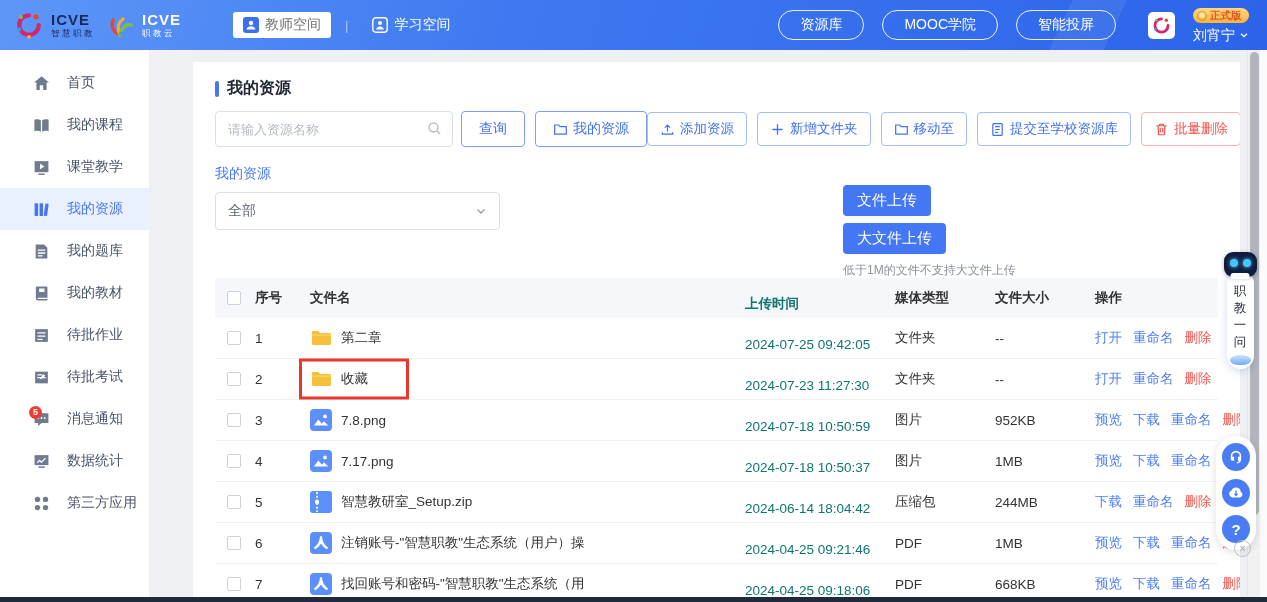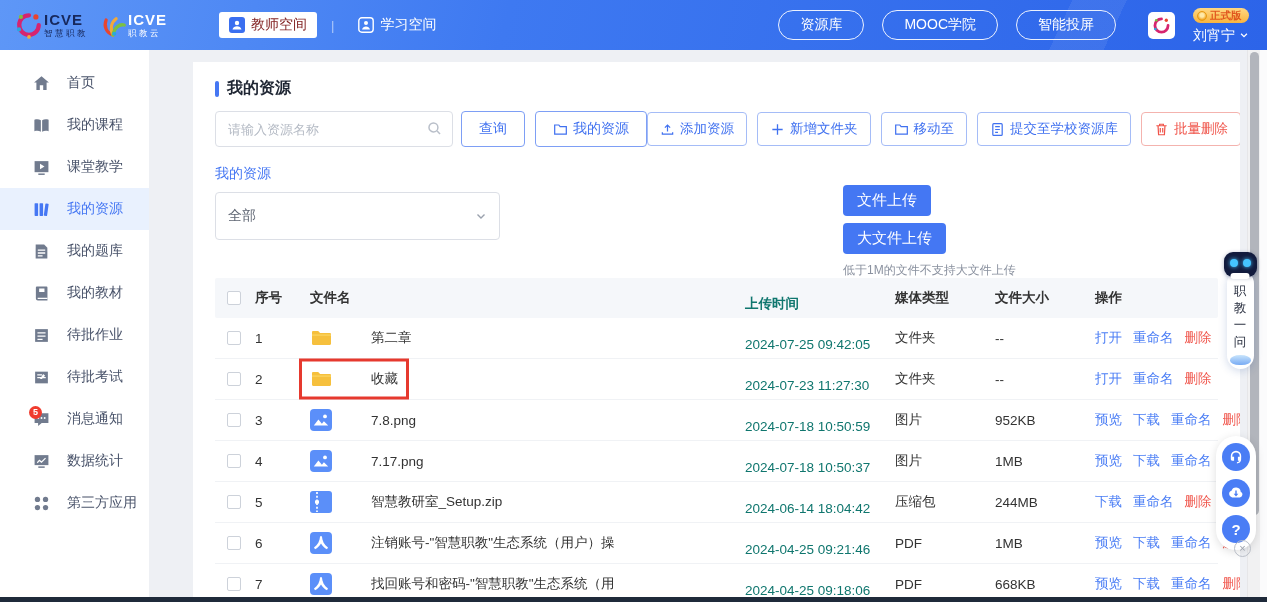--- a/index.html
+++ b/index.html
@@ -6,31 +6,31 @@
   body { font-family:"Liberation Sans","DejaVu Sans",sans-serif; background:#e9ebf0; }
   .app { position:relative; width:1267px; height:602px; background:#eef0f4; overflow:hidden; }
 
   
   .header { position:absolute; top:0; left:0; right:0; height:50px;
     background:linear-gradient(105deg,#5e97f7 0%,#3e79f1 40%,#2c64e9 100%);
     display:flex; align-items:center; padding:0 18px 0 14px; z-index:10; }
   .header::before { content:""; position:absolute; right:0; top:0; bottom:0; width:340px;
     background:linear-gradient(115deg,transparent 40%,rgba(255,255,255,.07) 40%,rgba(255,255,255,.07) 55%,transparent 55%); pointer-events:none; }
   .hdr-left { display:flex; align-items:center; gap:10px; }
-  .logo { display:flex; align-items:center; gap:0; }
+  .logo { display:flex; align-items:center; gap:7px; }
   .logo-mark svg { width:30px; height:30px; display:block; }
   .logo-text { display:flex; flex-direction:column; line-height:1; }
   .logo-text .t { font-weight:bold; font-size:15px; letter-spacing:1px; }
   .logo-text .s { font-size:8.5px; letter-spacing:2.5px; margin-top:2px; }
   .logo1 .t, .logo1 .s { color:#17285c; }
   .logo2 .t, .logo2 .s { color:#ffffff; }
   .app-title { color:#fff; font-size:19px; margin-left:10px; letter-spacing:1px; }
   .spaces { display:flex; align-items:center; margin-left:52px; }
   .space-tab { display:flex; align-items:center; gap:6px; font-size:14px; color:#fff; padding:4px 10px; cursor:pointer; }
-  .space-tab.active { background:#fff; color:#7f1d1d; border-radius:3px; }
+  .space-tab.active { background:#fff; color:#737373; border-radius:3px; }
   .space-tab svg { width:16px; height:16px; display:block; }
   .space-divider { color:rgba(255,255,255,.55); margin:0 14px; font-size:13px; }
   .hdr-right { margin-left:auto; display:flex; align-items:center; gap:18px; }
   .pill { border:1px solid rgba(255,255,255,.9); border-radius:16px; padding:5px 21px;
     color:#fff; font-size:14px; cursor:pointer; white-space:nowrap; }
   .avatar { width:27px; height:27px; background:#fff; border-radius:5px; margin-left:14px;
     display:flex; align-items:center; justify-content:center; }
   .avatar svg { width:21px; height:21px; }
   .user-block { display:flex; flex-direction:column; align-items:flex-start; line-height:1; }
   .ver-badge { display:flex; align-items:center; gap:3px; background:linear-gradient(#ffd883,#f9b43e);
@@ -68,40 +68,40 @@
   .btn svg { width:15px; height:15px; }
   .btn-query { margin-left:8px; width:86px; }
   .btn-myres { margin-left:10px; }
   .toolbar-actions { margin-left:auto; display:flex; gap:10px; }
   .toolbar-actions .btn { height:34px; font-size:13.5px; padding:0 12px; border-color:#a5bcf7; }
   .btn.danger { border-color:#f4b3ae; color:#f0544a; }
 
   .breadcrumb { margin-top:18px; font-size:14px; color:#4577f3; cursor:pointer; width:max-content; }
 
   .filter-section { position:relative; margin-top:9px; height:86px; }
-  .select-box { position:relative; width:285px; height:48px; border:1px solid #dcdfe6; border-radius:4px;
+  .select-box { position:relative; width:285px; height:38px; border:1px solid #dcdfe6; border-radius:4px;
     display:flex; align-items:center; padding:16px 12px; font-size:14px; color:#5f6673; cursor:pointer; background:#fff; }
   .select-box svg { position:absolute; right:12px; width:12px; height:12px; color:#9aa1ad; }
   .upload-stack { position:absolute; left:628px; top:-7px; display:flex; flex-direction:column; align-items:flex-start; gap:7px; }
   .btn-solid { background:#4477f3; color:#fff; border:none; border-radius:4px; font-size:15px;
     padding:6px 14px; cursor:pointer; font-family:inherit; }
   .upload-note { font-size:12px; color:#8a919f; margin-top:1px; }
 
   
   .table { margin-top:0; }
   .t-head { display:flex; align-items:center; height:40px; background:#f5f7fa; font-size:13.5px; color:#333;
     font-weight:bold; border-radius:2px; }
   .t-row { display:flex; align-items:center; height:41px; border-bottom:1px solid #f0f2f5; font-size:13.5px; color:#333; }
   .col-check { flex:0 0 40px; display:flex; align-items:center; padding-left:12px; }
   .checkbox { width:14px; height:14px; border:1px solid #cdd2da; border-radius:2px; background:#fff; cursor:pointer; }
   .col-idx { flex:0 0 55px; }
   .col-name { flex:0 0 435px; display:flex; align-items:center; gap:9px; position:relative; min-width:0; }
   .file-icon { width:22px; height:22px; flex:0 0 22px; }
   .file-icon svg { width:22px; height:22px; display:block; }
-  .fname { white-space:nowrap; overflow:hidden;margin-left:30px; }
+  .fname { white-space:nowrap; overflow:hidden; }
   .col-time { flex:0 0 150px; color:#0f766e;margin-top:12px; }
   .col-type { flex:0 0 100px; }
   .col-size { flex:0 0 100px; }
   .col-ops { flex:1; display:flex; align-items:center; }
   .action { color:#4a7df5; cursor:pointer; margin-right:11px; white-space:nowrap; }
   .action.danger { color:#f0544a; }
   .annotation-box { position:absolute; left:-11px; top:50%; transform:translateY(-50%); width:110px; height:41px;
     border:3px solid #e6392e; pointer-events:none; z-index:3; }
 
   

